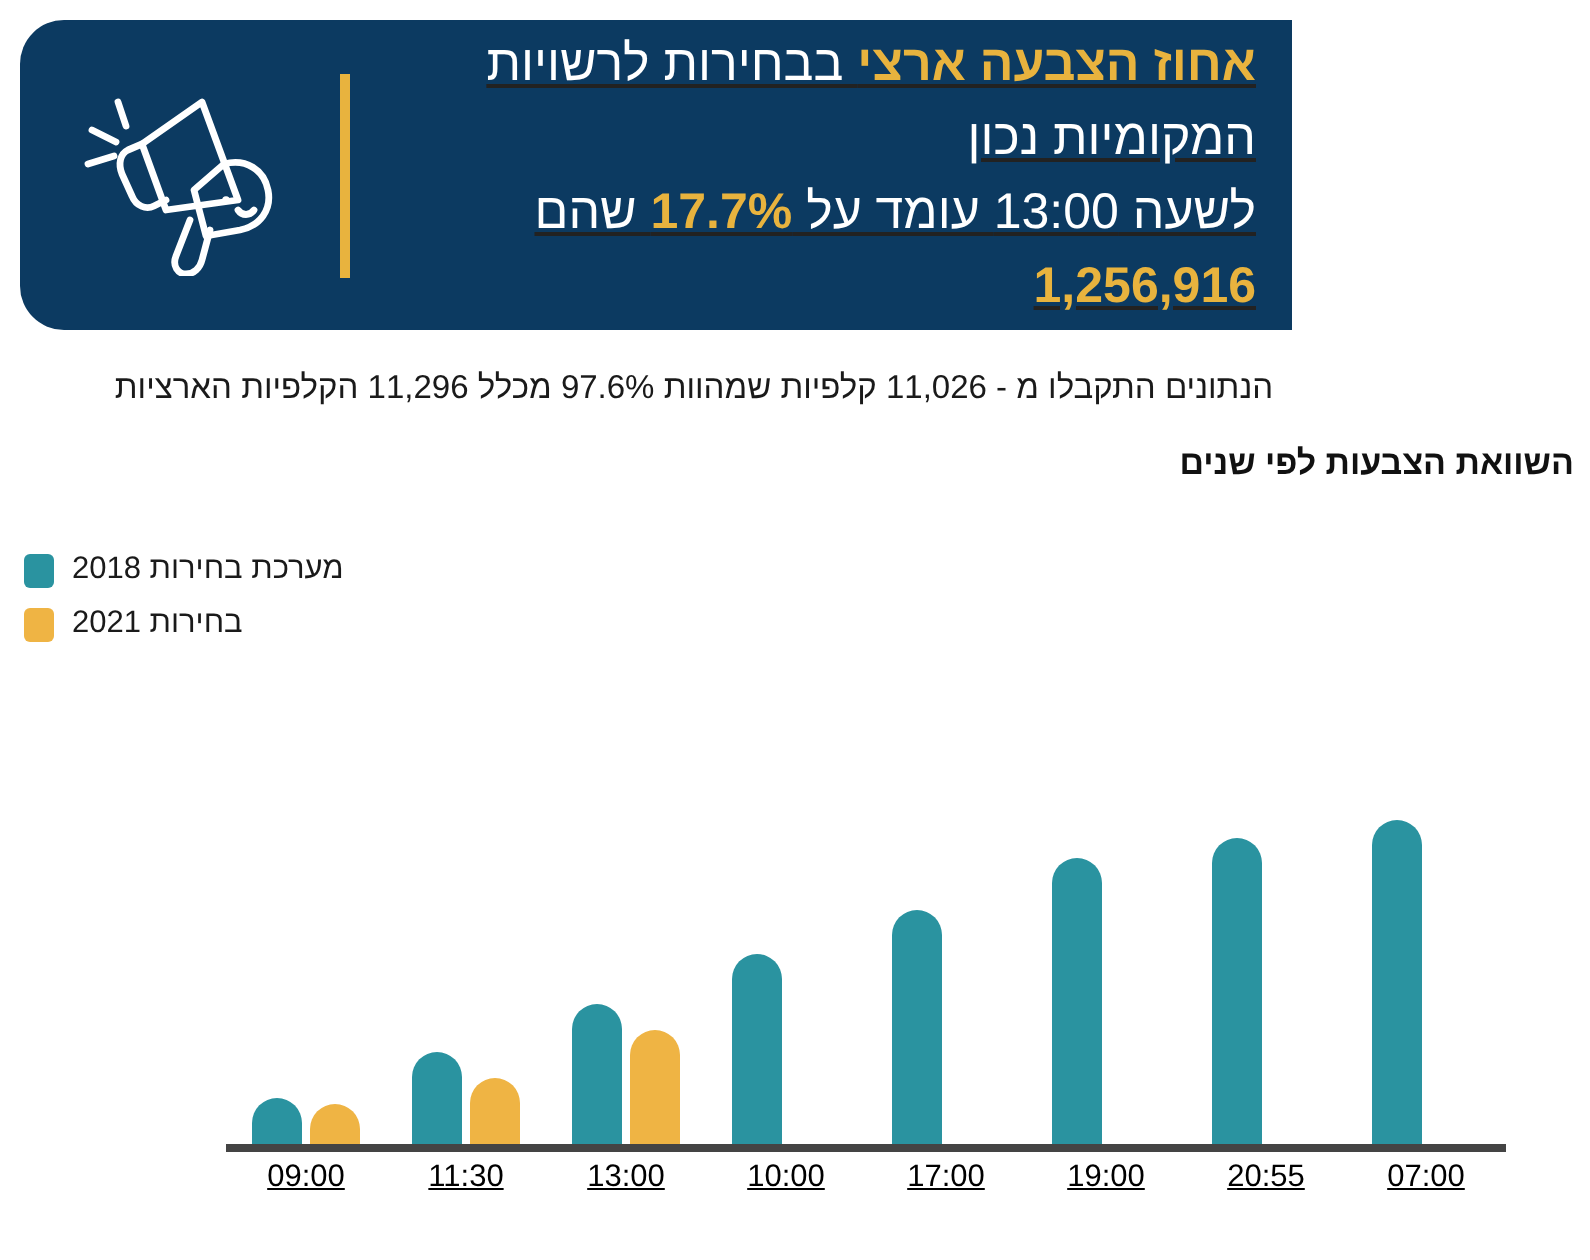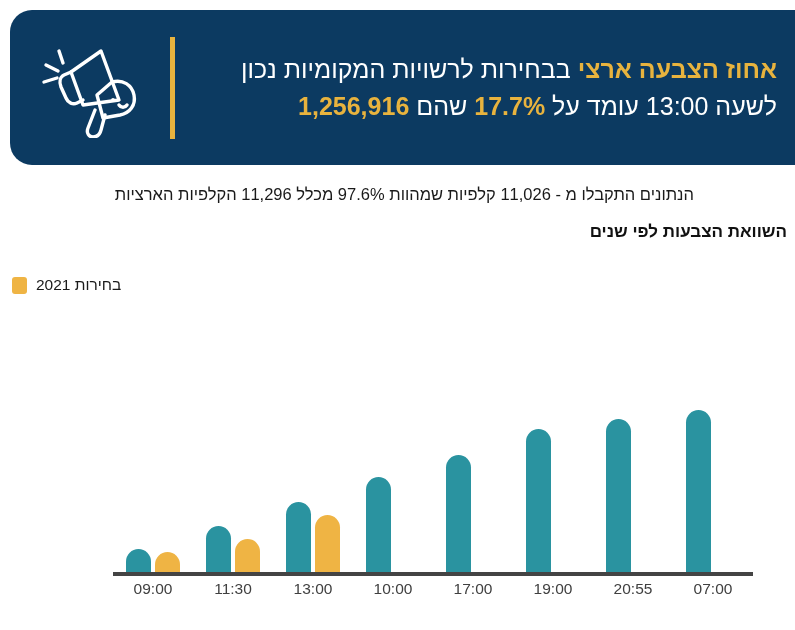--- a/index.html
+++ b/index.html
@@ -16,29 +16,30 @@
     font-family: "Liberation Sans", "DejaVu Sans", sans-serif;
     color: #222222;
     direction: rtl;
   }
 
   
   .banner {
     position: absolute;
     left: 10px;
     top: 10px;
-    width: 785px;
+    width: 636px;
     height: 155px;
     background: #0C3A61;
     border-radius: 22px 0 0 22px;
     box-sizing: border-box;
     display: flex;
     flex-direction: row-reverse;
     align-items: center;
     justify-content: center;
+    text-decoration: underline;
   }
   .banner-icon-wrap {
     flex: 0 0 auto;
     width: 150px;
     display: flex;
     align-items: center;
     justify-content: center;
   }
   .banner-divider {
     flex: 0 0 auto;
@@ -62,20 +63,21 @@
     color: #E8B33E;
     font-weight: bold;
   }
 
   
   .subtext {
     position: absolute;
     top: 182px;
     left: 0;
     width: 694px;
+    text-align: center;
     font-size: 16.5px;
     color: #1a1a1a;
     line-height: 24px;
   }
   .section-title {
     position: absolute;
     top: 222px;
     left: 0;
     width: 787px;
     text-align: right;
@@ -167,22 +169,23 @@
     top: 220px;
     width: 640px;
     display: flex;
     flex-direction: row;
     direction: ltr;
   }
   .xlabel {
     flex: 1 1 0;
     text-align: center;
     font-size: 15.5px;
-    color: #404040;
+    color: #000000;
     font-family: "Liberation Sans", "DejaVu Sans", sans-serif;
+    text-decoration: underline;
   }
 </style>
 </head>
 <body>
 
 <div class="banner">
 
   <div class="banner-icon-wrap">
     <svg width="105" height="100" viewBox="0 0 105 100" aria-hidden="true">
       <g fill="none" stroke="#ffffff" stroke-width="3.4" stroke-linecap="round" stroke-linejoin="round">
@@ -215,20 +218,24 @@
       <span>לשעה 13:00 עומד על </span><span class="gold">17.7%</span><span> שהם </span><span class="gold">1,256,916</span>
     </div>
   </div>
 </div>
 
 <div class="subtext">הנתונים התקבלו מ - 11,026 קלפיות שמהוות 97.6% מכלל 11,296 הקלפיות הארציות</div>
 
 <div class="section-title">השוואת הצבעות לפי שנים</div>
 
 <div class="legend">
+  <div class="legend-item">
+    <span class="legend-label">מערכת בחירות 2018</span>
+    <span class="legend-swatch" style="background:#2A93A0"></span>
+  </div>
   <div class="legend-item">
     <span class="legend-label">בחירות 2021</span>
     <span class="legend-swatch" style="background:#EFB444"></span>
   </div>
 </div>
 
 <div class="chart">
   <div class="groups" id="bar-groups">
       <div class="group">
         <div class="bar series-0" style="height: 23.1273px;"></div>

